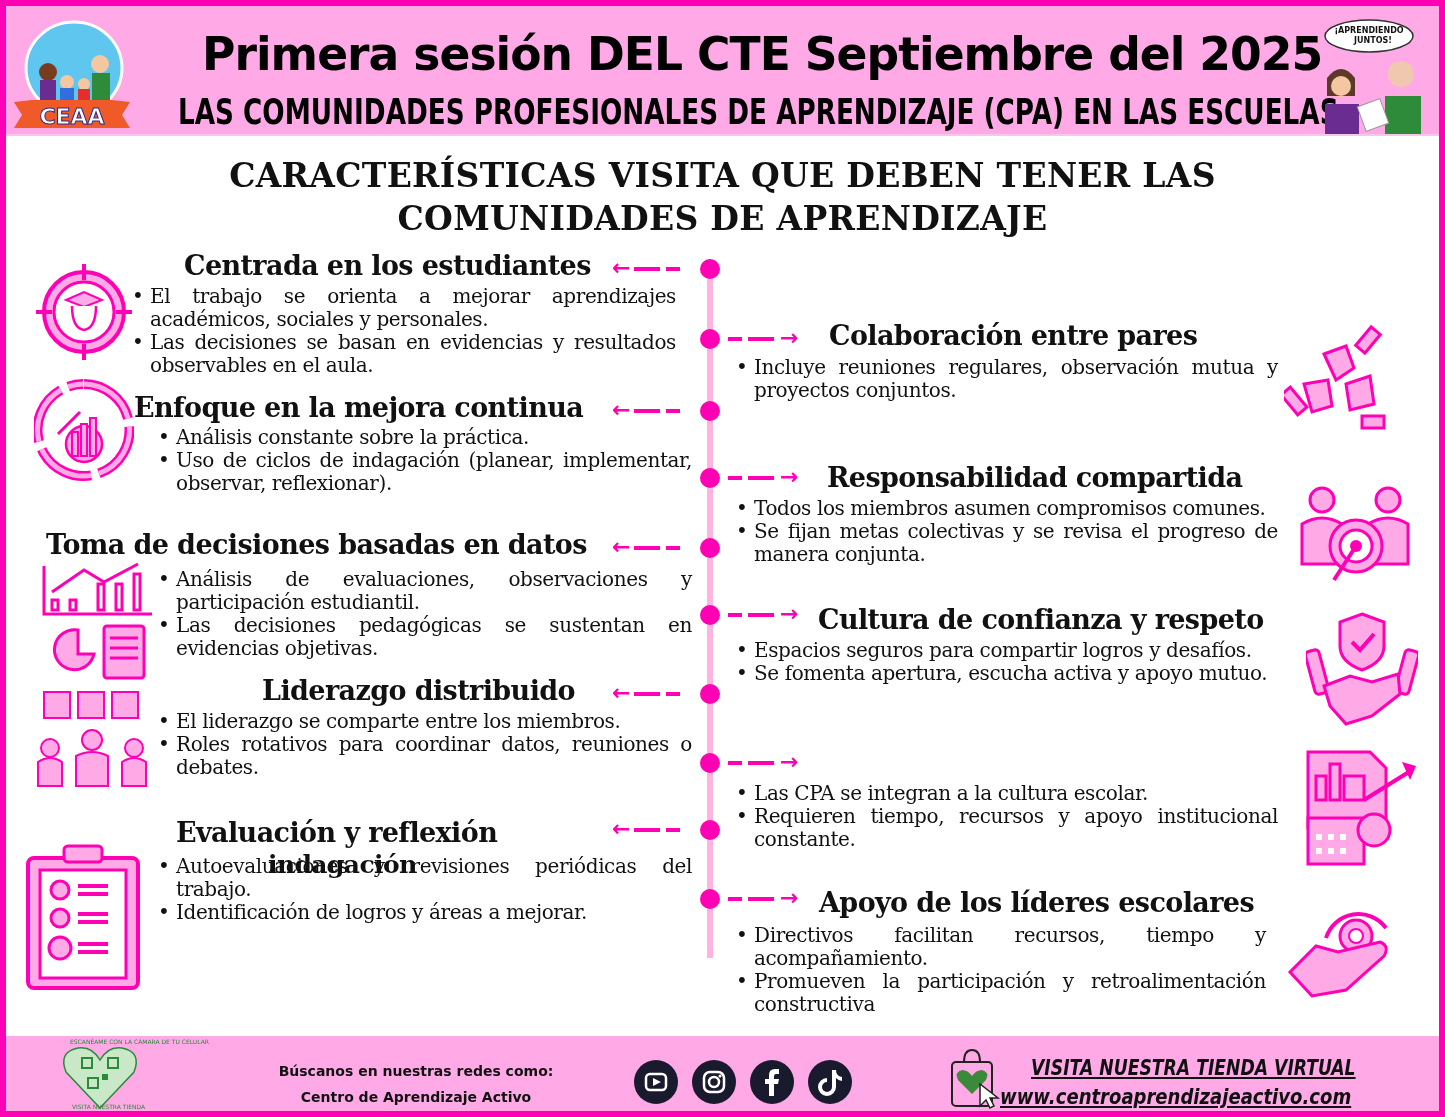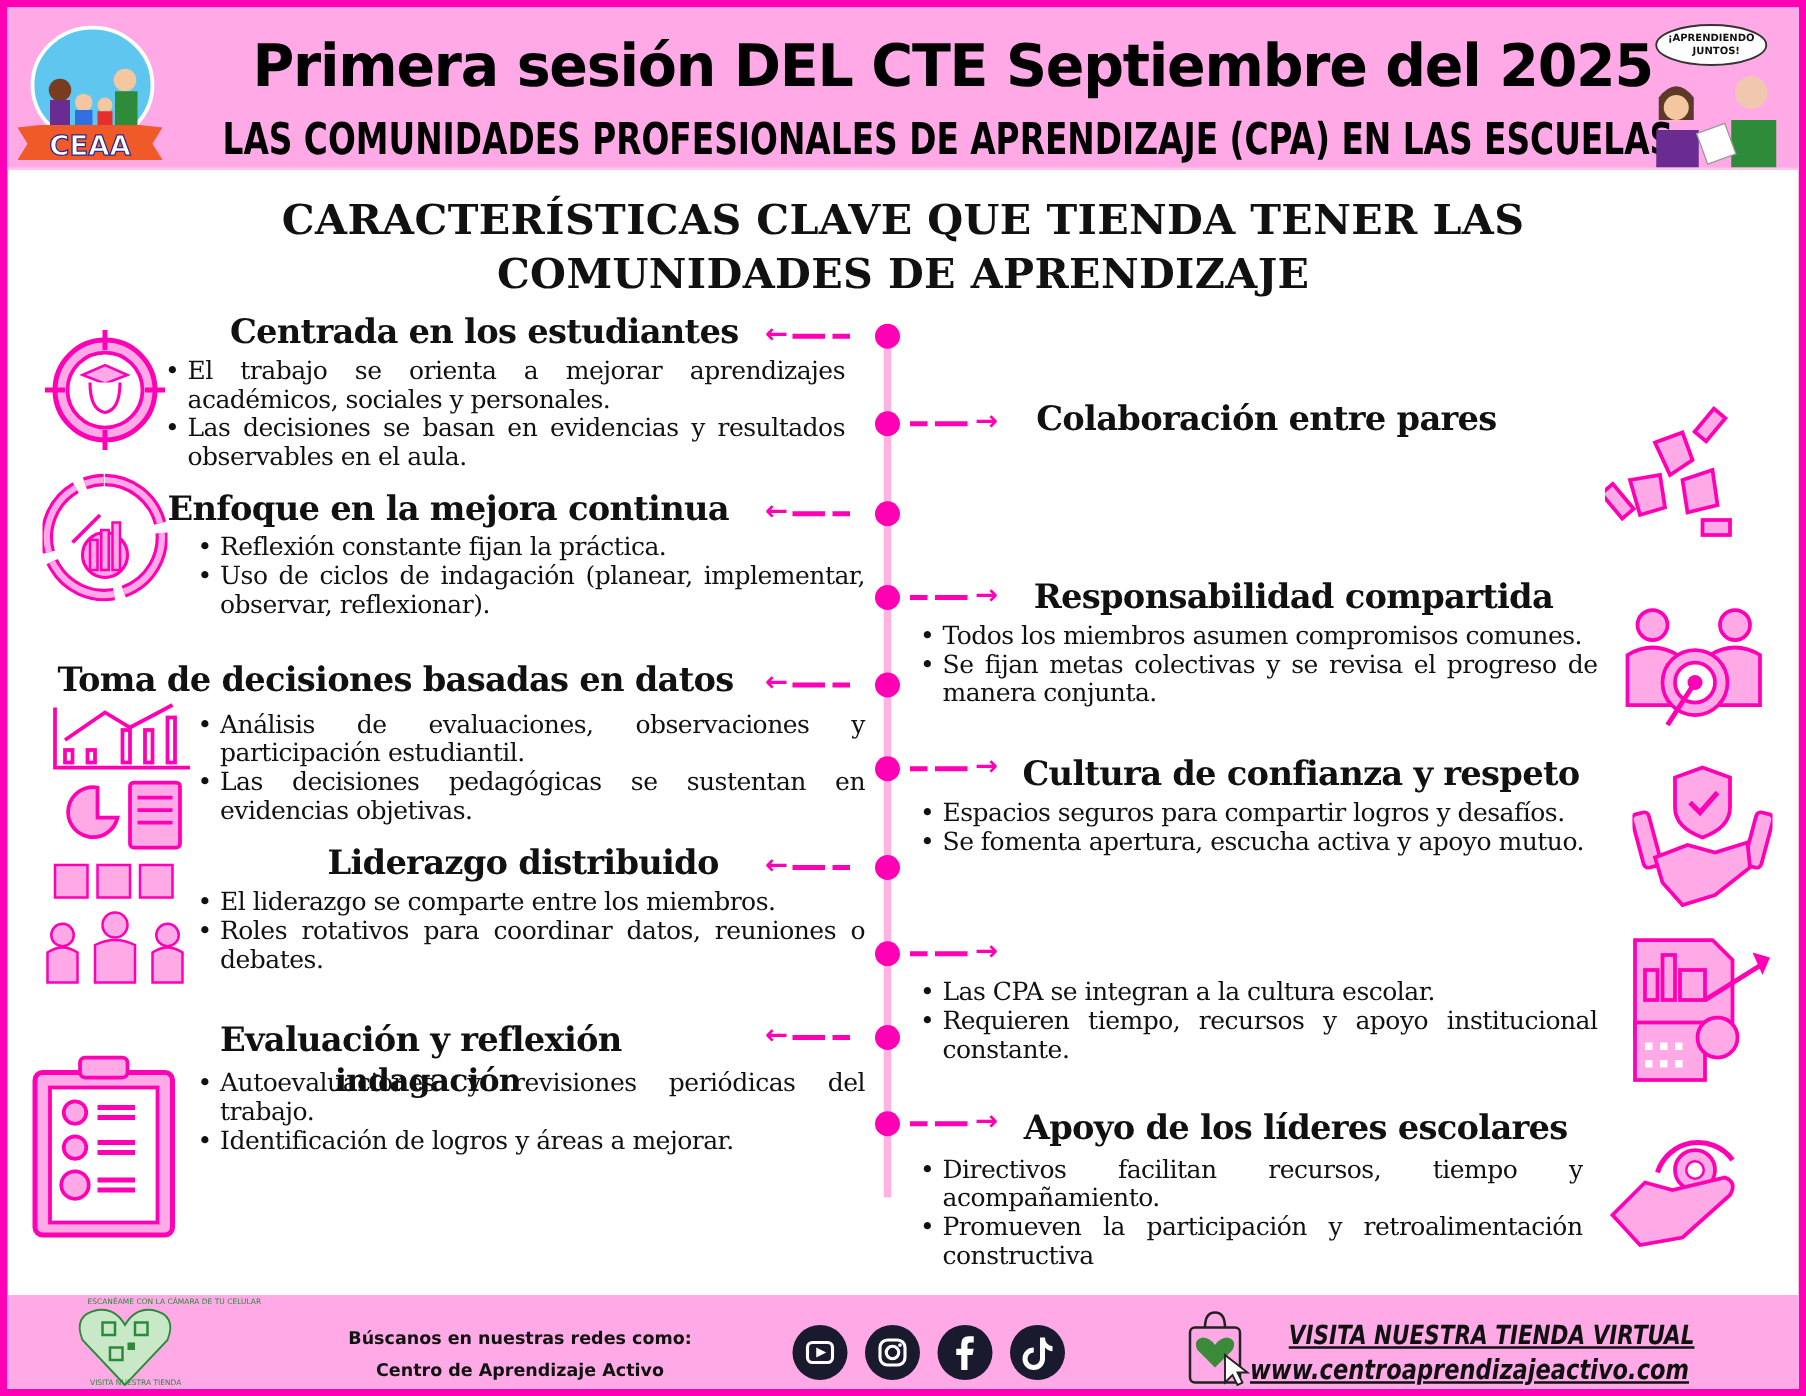--- a/index.html
+++ b/index.html
@@ -59,21 +59,21 @@
         <path d="M16 62 Q30 44 44 62 L44 80 L16 80 Z" fill="#4a2a1a" opacity="0.9"></path>
       <circle cx="30" cy="70" r="10" fill="#f5c7a0"></circle>
       <rect x="14" y="88" width="34" height="30" fill="#6a2c91"></rect>
       <circle cx="90" cy="58" r="13" fill="#f0c8b0"></circle>
       <rect x="74" y="80" width="36" height="38" fill="#2e8b3a"></rect>
       <rect x="50" y="86" width="24" height="26" fill="#fff" stroke="#999" transform="rotate(-20 62 99)"></rect>
     </svg>
   </div>
 
   <div class="subtitle">
-    <div>CARACTERÍSTICAS CLAVE QUE TIENDA TENER LAS</div>
+    <div>CARACTERÍSTICAS VISITA QUE DEBEN TENER LAS</div>
     <div>COMUNIDADES DE APRENDIZAJE</div>
   </div>
 
   <div class="timeline-line"></div>
 
   <div class="dot" style="left:694px;top:253px"></div>
   <div class="dot" style="left:694px;top:395px"></div>
   <div class="dot" style="left:694px;top:532px"></div>
   <div class="dot" style="left:694px;top:678px"></div>
   <div class="dot" style="left:694px;top:814px"></div>
@@ -107,21 +107,21 @@
   <div class="arrow" style="left:774px;top:882px">→</div>
 
   <div class="sec-title" style="left:178px;top:244px">Centrada en los estudiantes</div>
   <div class="bullets" style="left:122px;top:279px;width:548px">
     <div class="b">El trabajo se orienta a mejorar aprendizajes académicos, sociales y personales.</div>
     <div class="b">Las decisiones se basan en evidencias y resultados observables en el aula.</div>
   </div>
 
   <div class="sec-title" style="left:128px;top:386px">Enfoque en la mejora continua</div>
   <div class="bullets" style="left:148px;top:420px;width:538px">
-    <div class="b">Reflexión constante fijan la práctica.</div>
+    <div class="b">Análisis constante sobre la práctica.</div>
     <div class="b">Uso de ciclos de indagación (planear, implementar, observar, reflexionar).</div>
   </div>
 
   <div class="sec-title" style="left:40px;top:523px">Toma de decisiones basadas en datos</div>
   <div class="bullets" style="left:148px;top:562px;width:538px">
     <div class="b">Análisis de evaluaciones, observaciones y participación estudiantil.</div>
     <div class="b">Las decisiones pedagógicas se sustentan en evidencias objetivas.</div>
   </div>
 
   <div class="sec-title" style="left:256px;top:669px">Liderazgo distribuido</div>
@@ -132,20 +132,21 @@
 
   <div class="sec-title" style="left:170px;top:811px">Evaluación y reflexión</div>
   <div class="sec-title" style="left:262px;top:844px;font-size:25px">indagación</div>
   <div class="bullets" style="left:148px;top:849px;width:538px">
     <div class="b">Autoevaluaciones y revisiones periódicas del trabajo.</div>
     <div class="b">Identificación de logros y áreas a mejorar.</div>
   </div>
 
   <div class="sec-title" style="left:823px;top:314px">Colaboración entre pares</div>
   <div class="bullets" style="left:726px;top:350px;width:546px">
+    <div class="b">Incluye reuniones regulares, observación mutua y proyectos conjuntos.</div>
   </div>
 
   <div class="sec-title" style="left:821px;top:456px">Responsabilidad compartida</div>
   <div class="bullets" style="left:726px;top:491px;width:546px">
     <div class="b">Todos los miembros asumen compromisos comunes.</div>
     <div class="b">Se fijan metas colectivas y se revisa el progreso de manera conjunta.</div>
   </div>
 
   <div class="sec-title" style="left:812px;top:598px">Cultura de confianza y respeto</div>
   <div class="bullets" style="left:726px;top:633px;width:546px">

